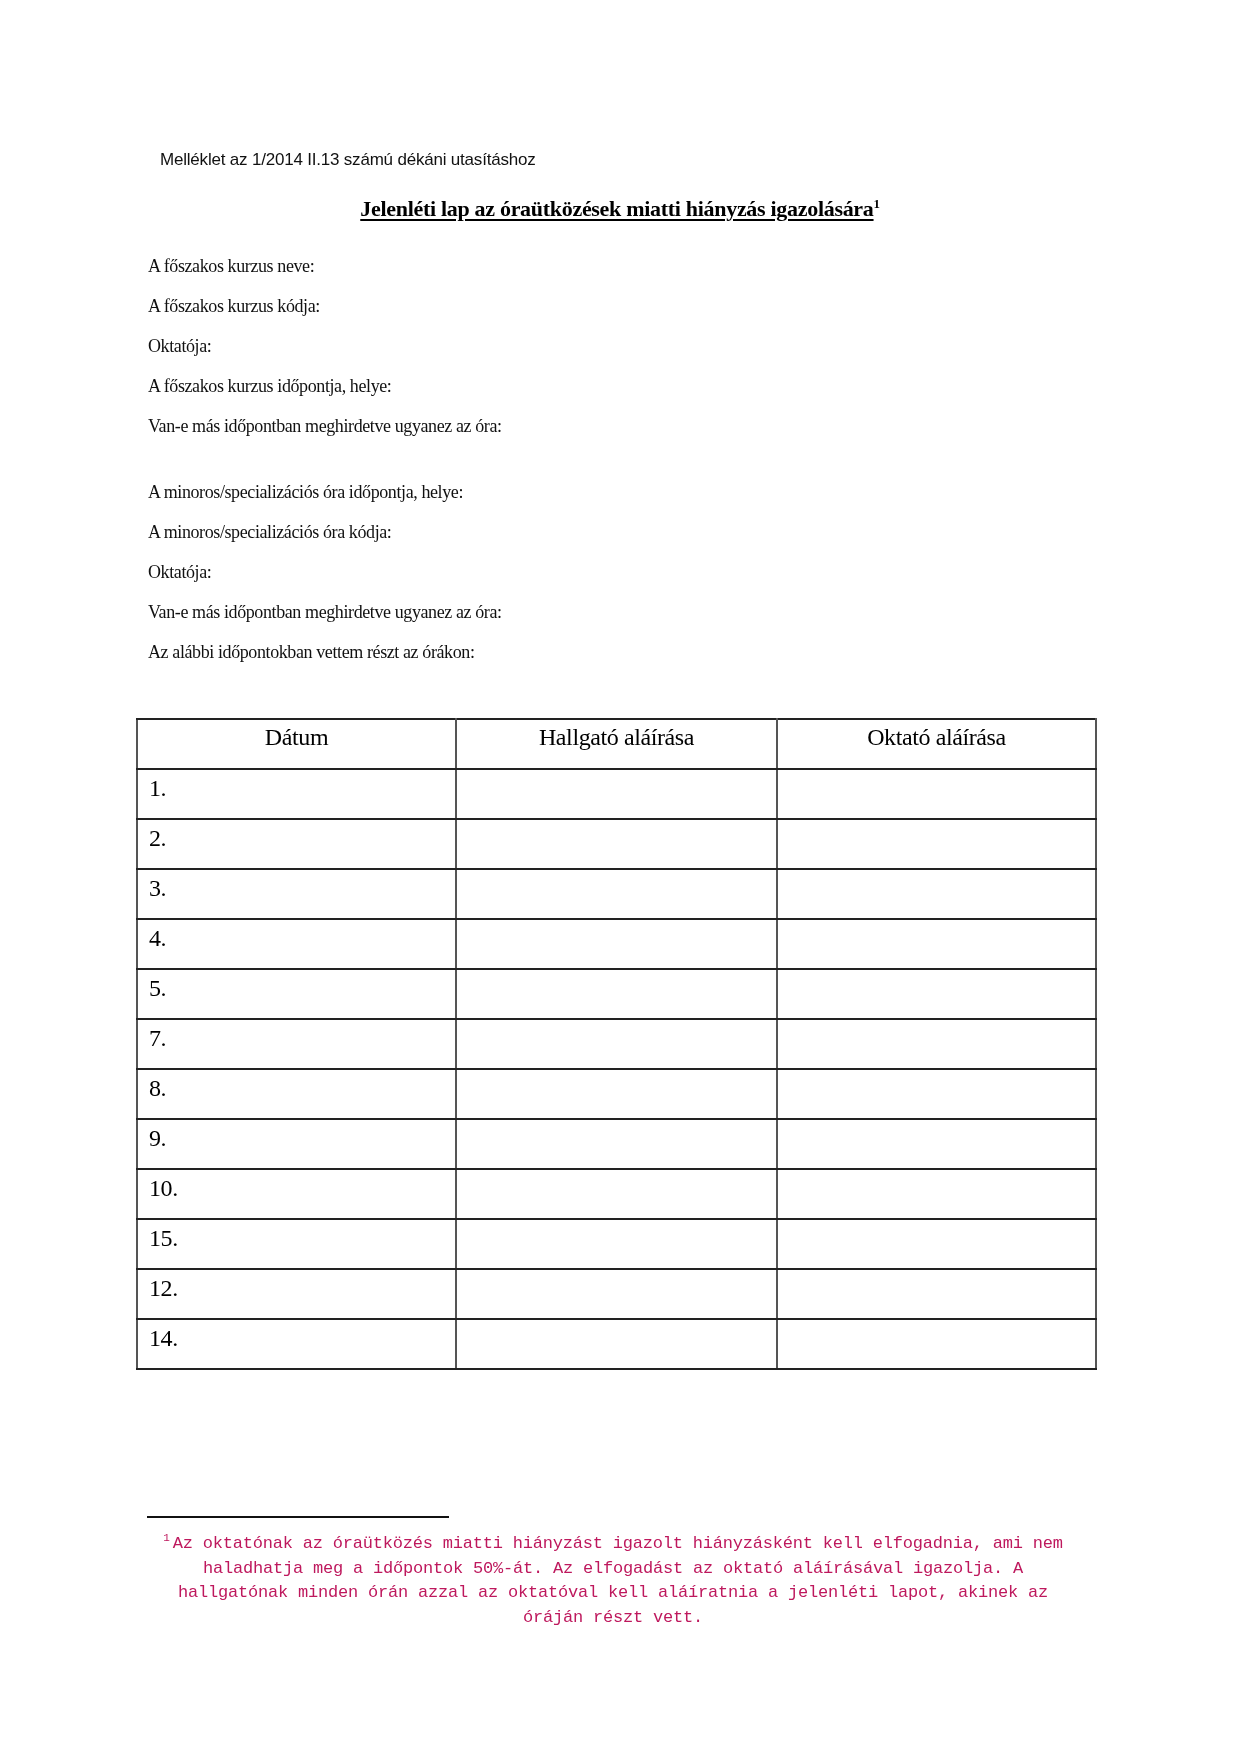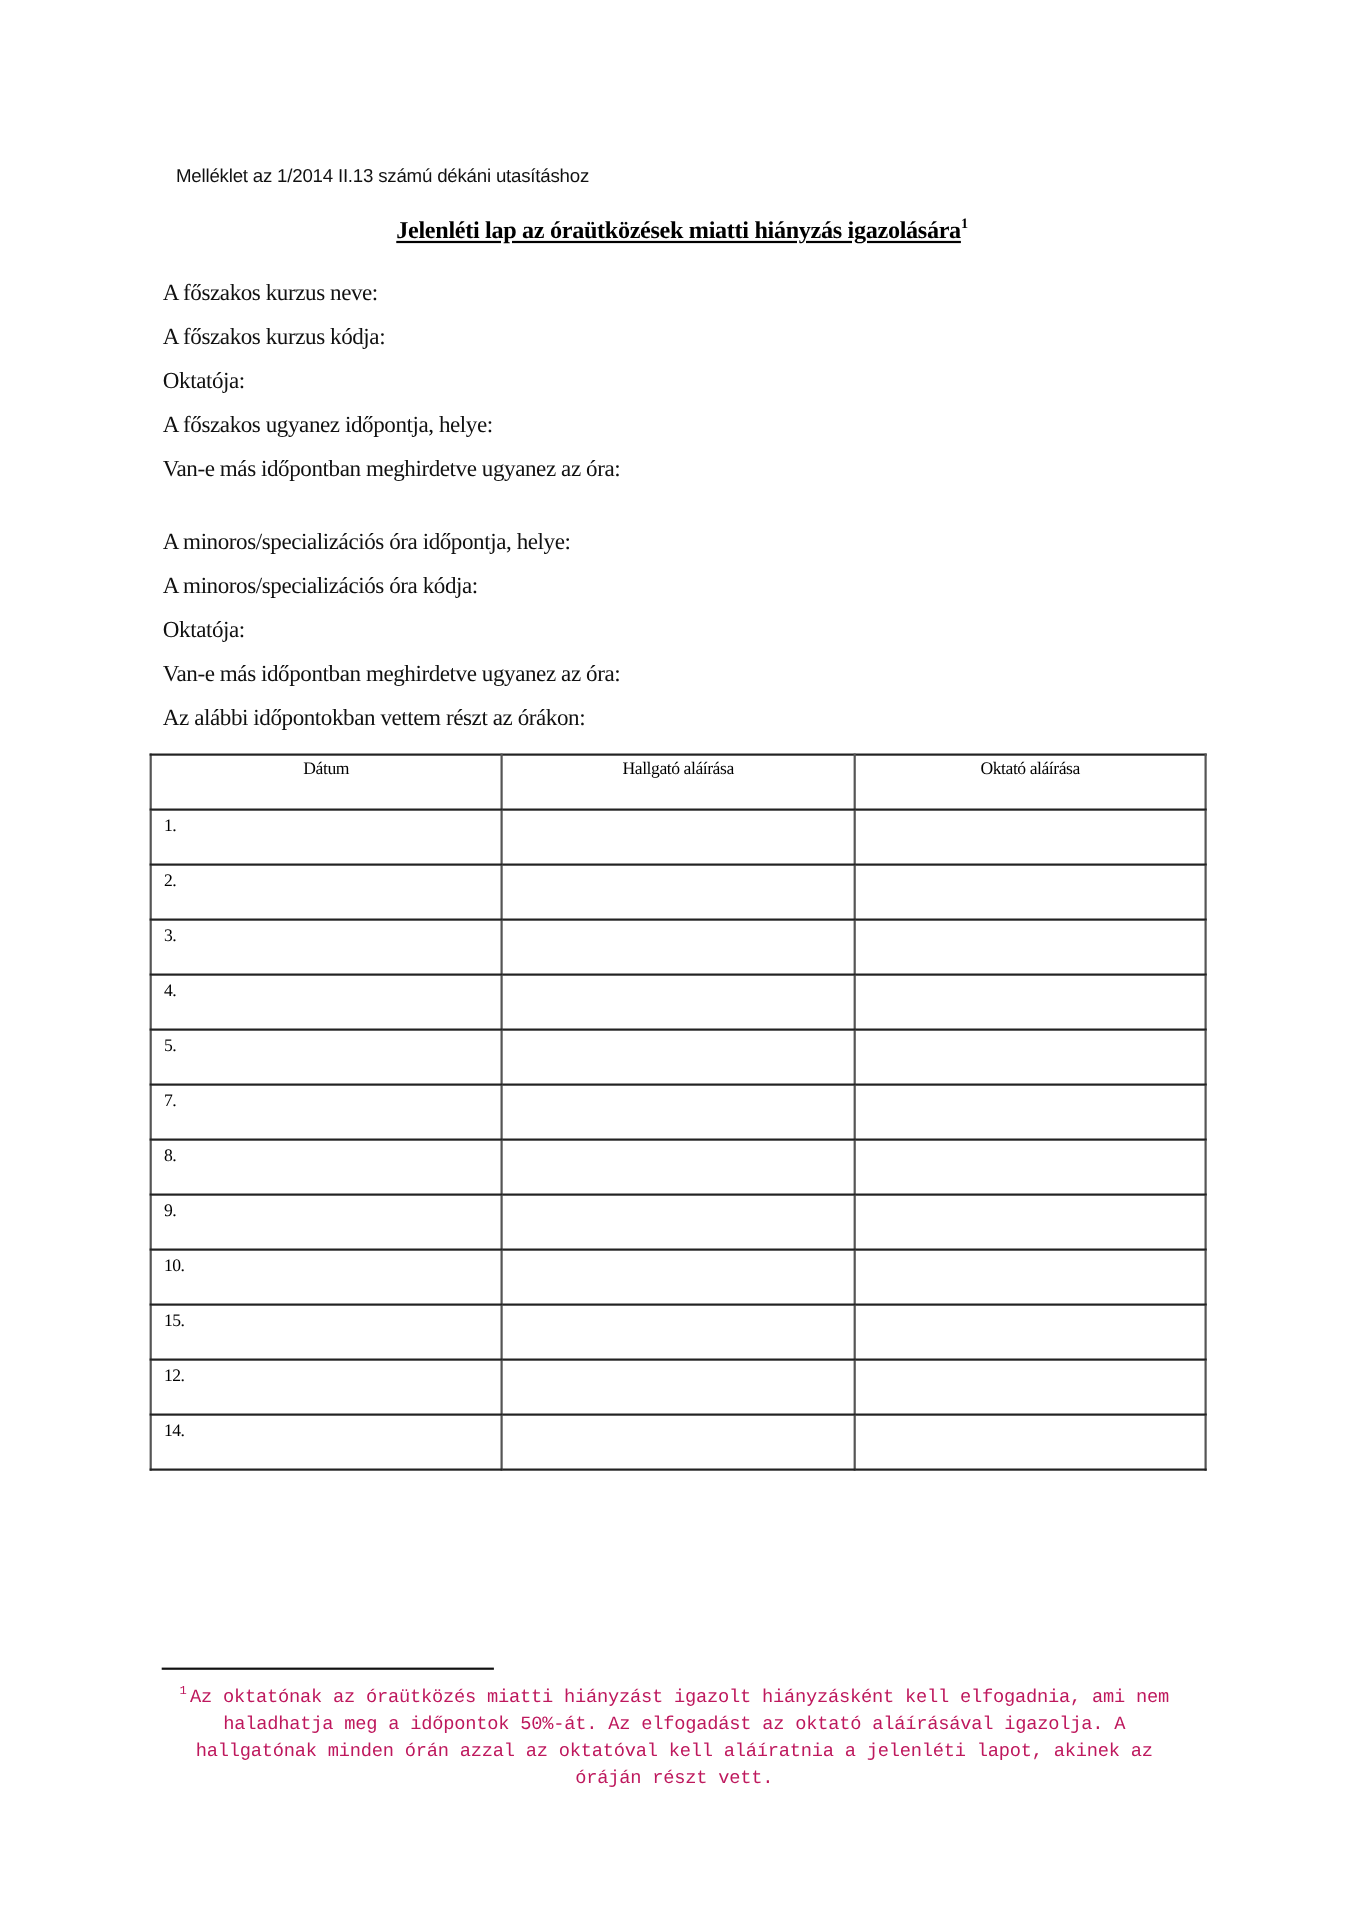--- a/index.html
+++ b/index.html
@@ -41,39 +41,39 @@
     }
     .title sup {
       font-size: 13px;
       vertical-align: super;
       line-height: 0;
     }
     .fields {
       position: absolute;
       left: 148px;
       font-family: "Liberation Serif", "DejaVu Serif", serif;
-      font-size: 21px;
+      font-size: 18px;
       letter-spacing: -0.4px;
       color: #111;
     }
     .fields .field {
       height: 40px;
       line-height: 24px;
     }
     .fields-a { top: 254px; }
     .fields-b { top: 480px; }
 
     .att-table {
       position: absolute;
       left: 136px;
-      top: 685px;
+      top: 718px;
       width: 959px;
       border-collapse: collapse;
       font-family: "Liberation Serif", "DejaVu Serif", serif;
-      font-size: 16px;
+      font-size: 24px;
       letter-spacing: -0.4px;
       table-layout: fixed;
     }
     .att-table th, .att-table td {
       height: 50px;
       border: 2px solid #222;
       padding: 0;
       vertical-align: top;
       box-sizing: border-box;
     }
@@ -131,21 +131,21 @@
   <div class="annex">Melléklet az 1/2014 II.13 számú dékáni utasításhoz</div>
 
   <div class="title">
     <span class="t">Jelenléti lap az óraütközések miatti hiányzás igazolására</span><sup>1</sup>
   </div>
 
   <div class="fields fields-a">
     <div class="field">A főszakos kurzus neve:</div>
     <div class="field">A főszakos kurzus kódja:</div>
     <div class="field">Oktatója:</div>
-    <div class="field">A főszakos ugyanez időpontja, helye:</div>
+    <div class="field">A főszakos kurzus időpontja, helye:</div>
     <div class="field">Van-e más időpontban meghirdetve ugyanez az óra:</div>
   </div>
 
   <div class="fields fields-b">
     <div class="field">A minoros/specializációs óra időpontja, helye:</div>
     <div class="field">A minoros/specializációs óra kódja:</div>
     <div class="field">Oktatója:</div>
     <div class="field">Van-e más időpontban meghirdetve ugyanez az óra:</div>
     <div class="field">Az alábbi időpontokban vettem részt az órákon:</div>
   </div>

